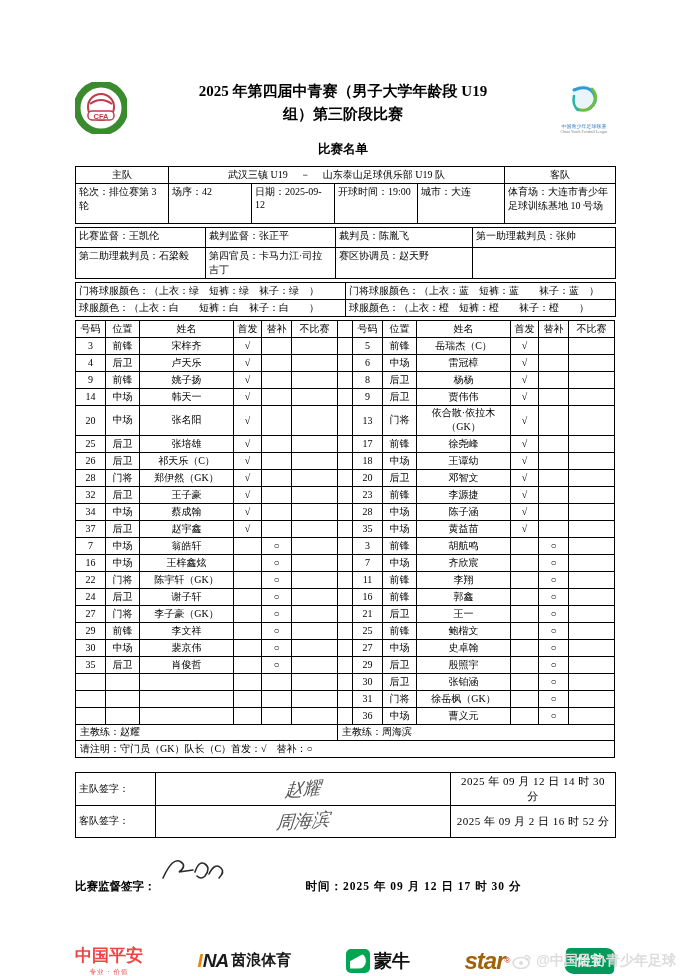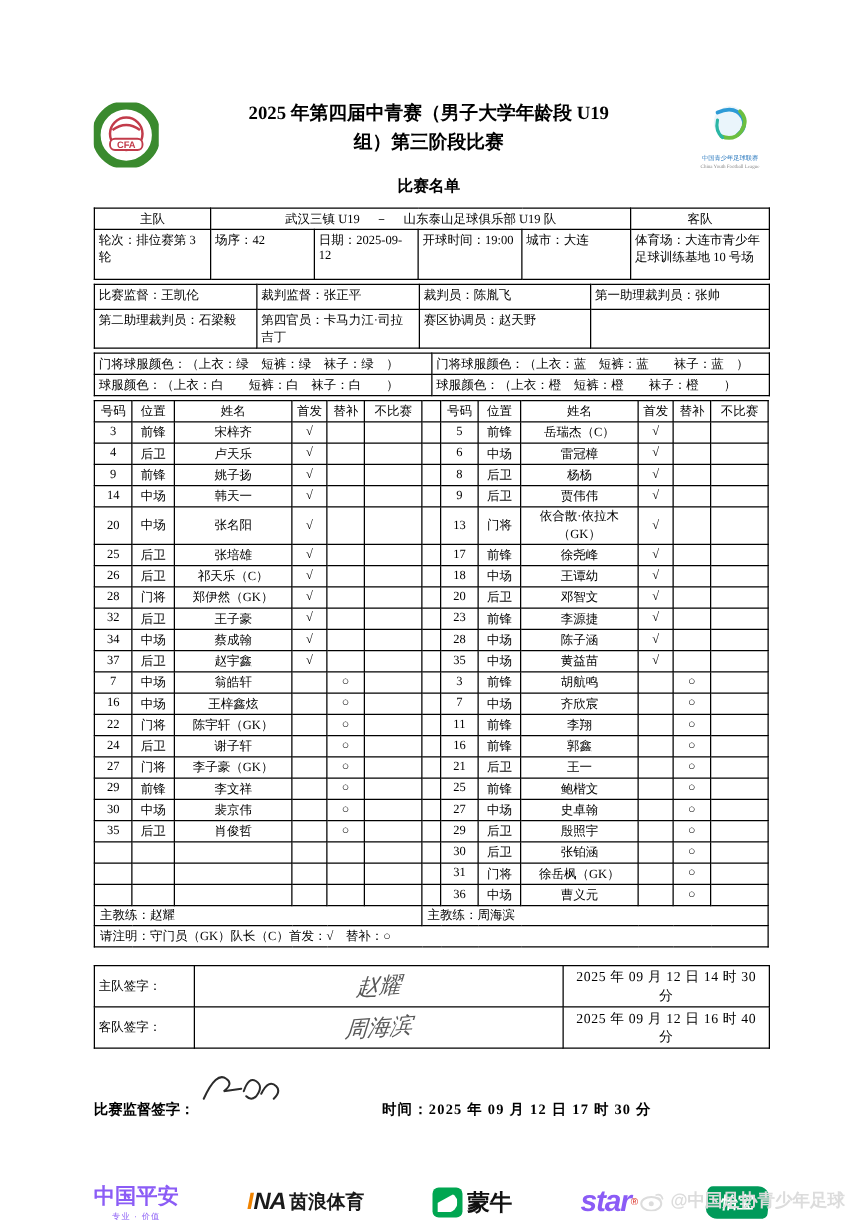--- a/index.html
+++ b/index.html
@@ -41,30 +41,30 @@
   .sig-name { display:inline-block; font-size:18px; color:#3a3a3a; transform:rotate(-4deg) skewX(-8deg); font-style:italic; opacity:.85; }
   .sig-mid { text-align:center; }
   
   .supervisor { margin-top:16px; display:flex; align-items:flex-end; font-weight:bold; font-size:11.5px; position:relative; height:44px; }
   .sup-label { padding-bottom:4px; }
   .sup-scribble { position:absolute; left:84px; top:-2px; }
   .sup-time { margin-left:150px; padding-bottom:4px; letter-spacing:1px; }
   
   .sponsors { margin-top:36px; display:flex; justify-content:space-between; align-items:center; height:54px; }
   .sp { display:flex; align-items:center; font-family:"Liberation Sans","DejaVu Sans",sans-serif; }
-  .pingan { flex-direction:column; color:#8b5cf6; }
+  .pingan { flex-direction:column; color:#ef4444; }
   .pingan .nm { font-size:17px; font-weight:bold; font-family:"Liberation Serif",serif; }
   .pingan .tg { font-size:6.5px; margin-top:1px; letter-spacing:1px; }
   .ina .slash { color:#f08300; font-weight:bold; font-style:italic; font-size:19px; }
   .ina .na { color:#1a1a1a; font-weight:bold; font-style:italic; font-size:19px; letter-spacing:-1px; margin-right:3px; }
   .ina .nm { color:#1a1a1a; font-weight:bold; font-size:15px; }
   .mengniu .icon { width:24px; height:24px; background:#00a651; border-radius:5px; position:relative; margin-right:4px; }
   .mengniu .icon::after { content:""; position:absolute; left:4px; top:4px; width:16px; height:16px; background:#fff; border-radius:50% 50% 50% 0; clip-path:polygon(0 55%, 100% 0, 100% 100%, 0 100%); }
   .mengniu .nm { font-size:18px; font-weight:bold; color:#111; font-family:"Liberation Serif",serif; }
-  .star .nm { color:#8b5cf6; font-weight:bold; font-style:italic; font-size:24px; letter-spacing:-1px; }
+  .star .nm { color:#a16207; font-weight:bold; font-style:italic; font-size:24px; letter-spacing:-1px; }
   .sup-r { font-size:8px; vertical-align:super; }
   .yibao .flag { background:#019a5a; color:#fff; font-weight:bold; font-size:13px; padding:4px 12px; border-radius:4px 10px 4px 10px; transform:skewX(-6deg); }
   
   .watermark { position:absolute; right:14px; bottom:6px; display:flex; align-items:center; gap:4px;
     color:#dcdcdc; font-size:14px; font-weight:bold; font-family:"Liberation Sans","DejaVu Sans",sans-serif; }
 </style>
 </head>
 <body>
 
 <div class="page">
@@ -546,21 +546,21 @@
       </colgroup>
     <tbody>
         <tr>
       <td class="lbl">主队签字：</td>
       <td class="sig-mid"><span class="sig-name">赵耀</span></td>
       <td class="dt">2025 年 09 月 12 日 14 时 30 分</td>
     </tr>
     <tr>
       <td class="lbl">客队签字：</td>
       <td class="sig-mid"><span class="sig-name">周海滨</span></td>
-      <td class="dt">2025 年 09 月 12 日 16 时 40 分</td>
+      <td class="dt">2025 年 09 月 2 日 16 时 52 分</td>
     </tr>
   </tbody>
     </table>
 
   <div class="supervisor">
     <span class="sup-label">比赛监督签字：</span>
     <svg class="sup-scribble" width="72" height="34" viewBox="0 0 72 34">
       <path d="M4 26 Q14 4 22 10 Q28 14 20 20 L34 18 M36 20 Q40 8 46 12 Q52 16 46 24 Q42 28 38 24 M50 22 Q56 10 62 16 Q66 20 60 26" fill="none" stroke="#2b2b2b" stroke-width="1.6" stroke-linecap="round"></path>
     </svg>
     <span class="sup-time">时间：2025 年 09 月 12 日 17 时 30 分</span>

